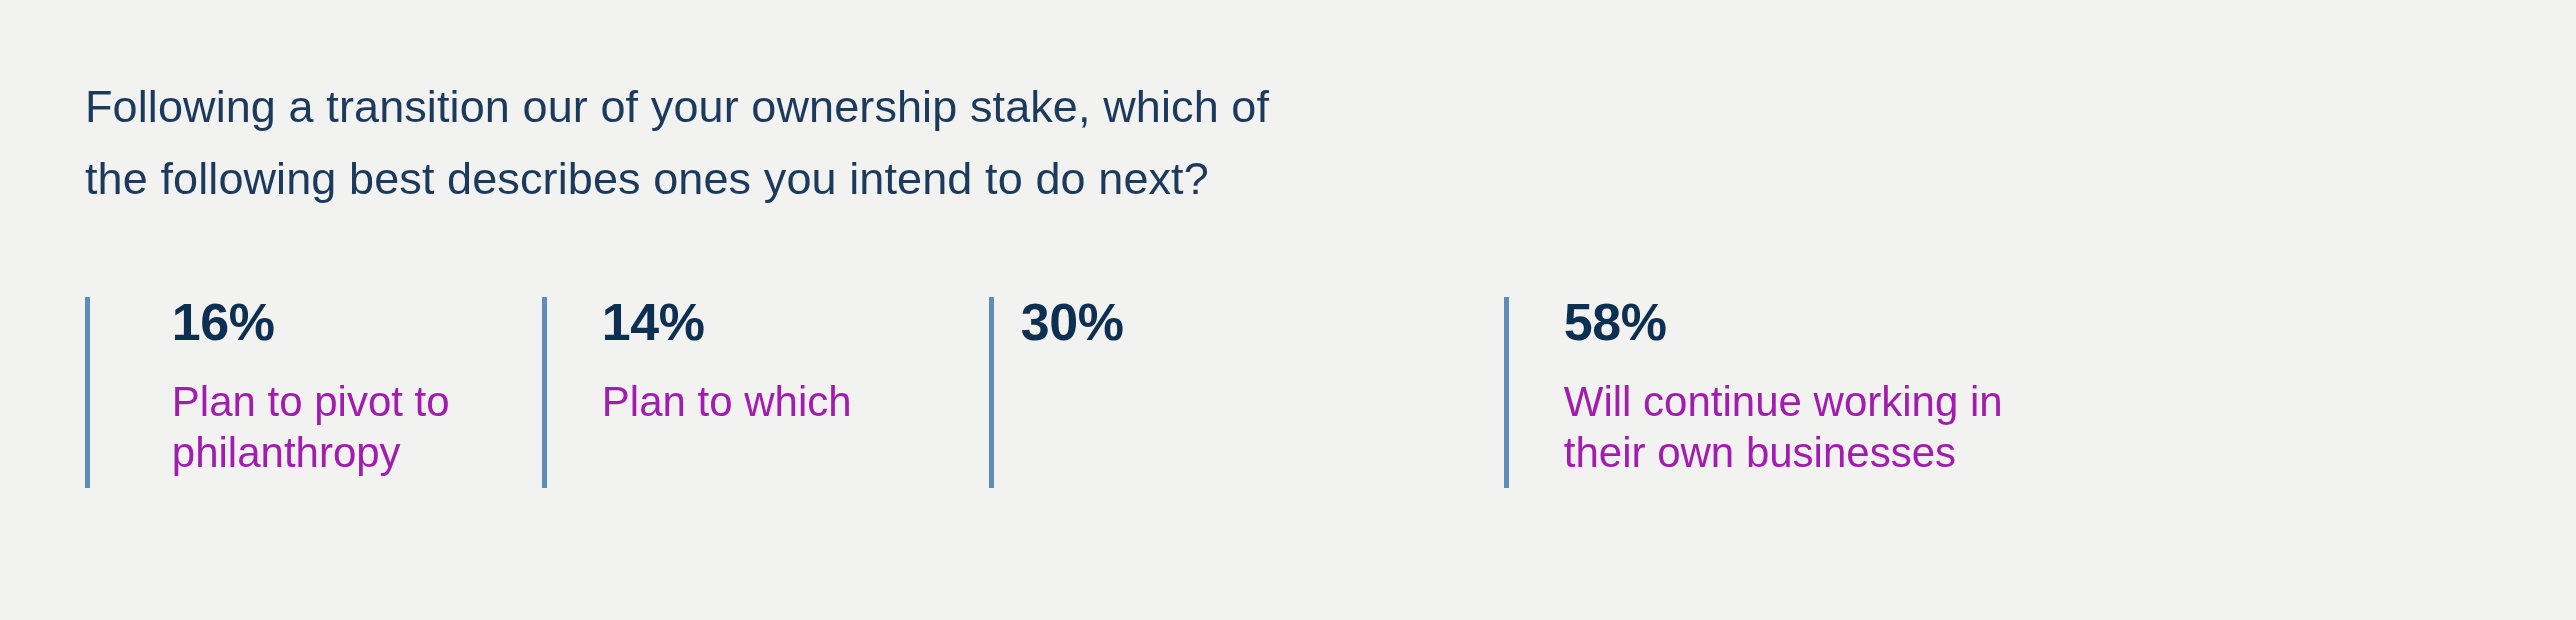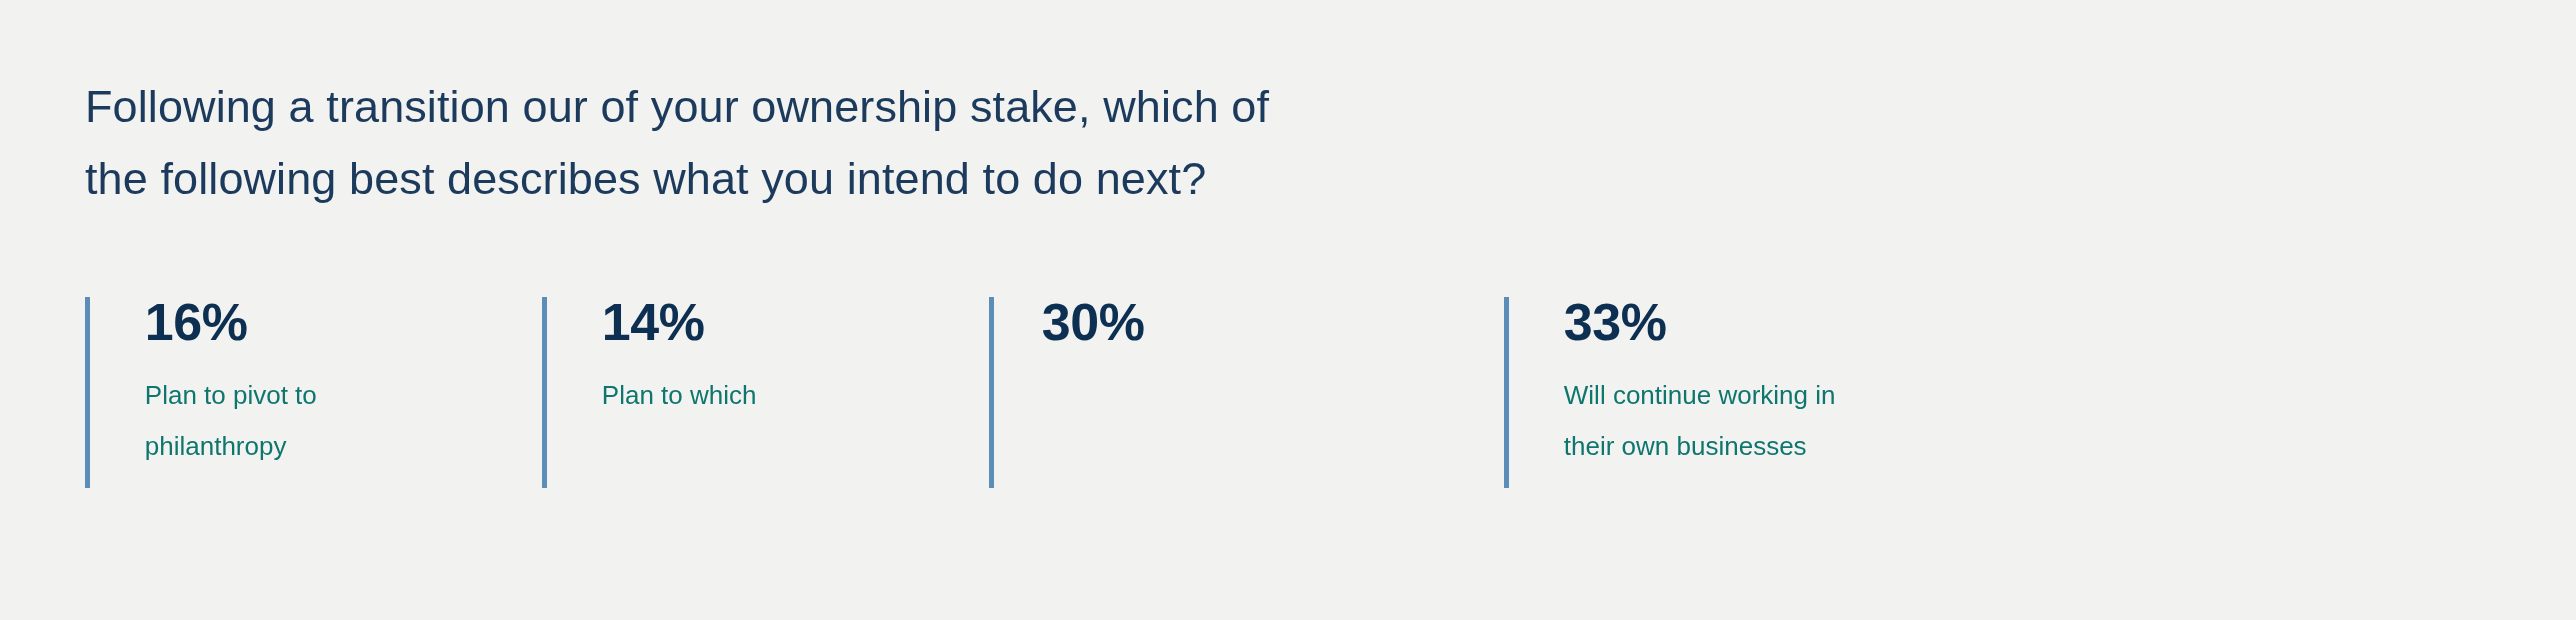--- a/index.html
+++ b/index.html
@@ -79,48 +79,48 @@
     line-height: 58px;
     color: #0d3052;
     letter-spacing: -0.5px;
     white-space: nowrap;
     margin-top: -3.9px;
   }
 
   .stat-label {
     font-family: "Liberation Sans", sans-serif;
     font-weight: 400;
-    font-size: 26px;
+    font-size: 42px;
     line-height: 51px;
-    color: #0f766e;
-    margin-top: 19px;
+    color: #a21caf;
+    margin-top: 25px;
     white-space: pre-line;
   }
 
   
   .stat-block[data-index="0"] { left: 85px; }
-  .stat-block[data-index="0"] .stat-body { padding-left: 55px; }
+  .stat-block[data-index="0"] .stat-body { padding-left: 82px; }
 
   .stat-block[data-index="1"] { left: 542px; }
   .stat-block[data-index="1"] .stat-body { padding-left: 55px; }
 
   .stat-block[data-index="2"] { left: 989px; }
-  .stat-block[data-index="2"] .stat-body { padding-left: 48px; justify-content: center; }
+  .stat-block[data-index="2"] .stat-body { padding-left: 27px; justify-content: center; }
 
   .stat-block[data-index="3"] { left: 1504px; }
   .stat-block[data-index="3"] .stat-body { padding-left: 55px; }
 </style>
 </head>
 <body>
 
 <div class="infographic">
 
   <div class="heading">
     <span class="heading-line">Following a transition our of your ownership stake, which of</span>
-    <span class="heading-line">the following best describes what you intend to do next?</span>
+    <span class="heading-line">the following best describes ones you intend to do next?</span>
   </div>
 
   <div class="stats-row">
 
     <div class="stat-block" data-index="0">
       <div class="stat-rule"></div>
       <div class="stat-body">
         <div class="stat-value">16%</div>
         <div class="stat-label">Plan to pivot to
 philanthropy</div>
@@ -138,21 +138,21 @@
     <div class="stat-block" data-index="2">
       <div class="stat-rule"></div>
       <div class="stat-body">
         <div class="stat-value">30%</div>
       </div>
     </div>
 
     <div class="stat-block" data-index="3">
       <div class="stat-rule"></div>
       <div class="stat-body">
-        <div class="stat-value">33%</div>
+        <div class="stat-value">58%</div>
         <div class="stat-label">Will continue working in
 their own businesses</div>
       </div>
     </div>
 
   </div>
 </div>
 
 
 </body></html>

